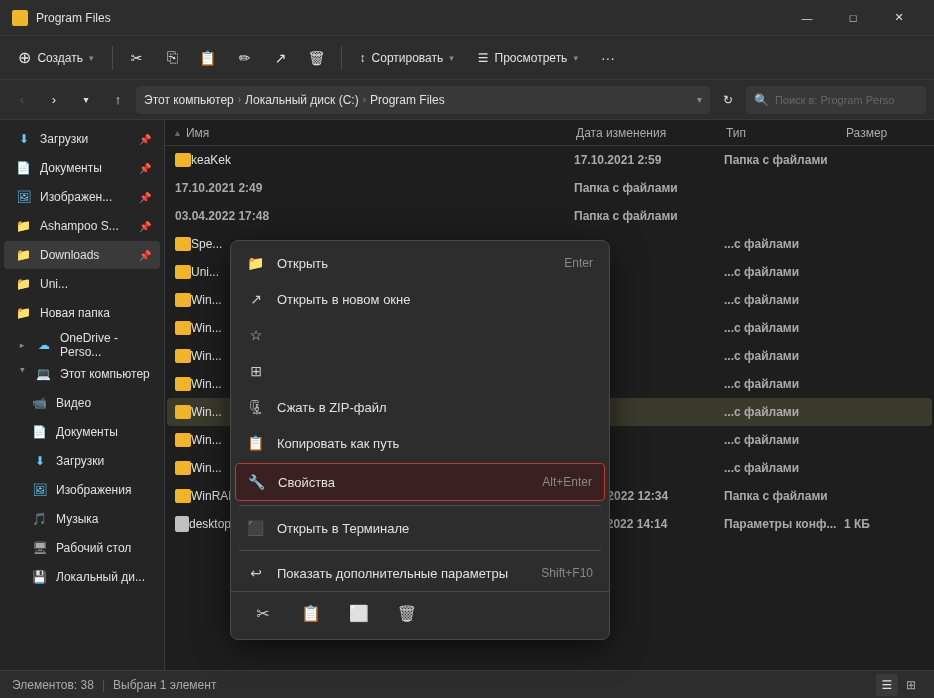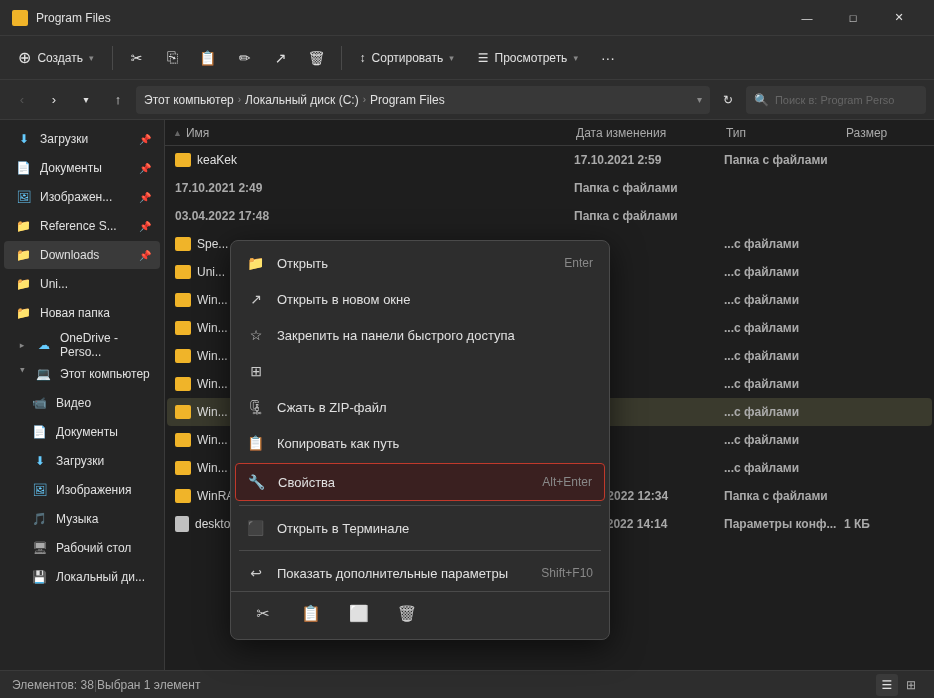--- a/index.html
+++ b/index.html
@@ -242,21 +242,20 @@
       align-items: center;
       padding: 0 8px;
       cursor: pointer;
       border-radius: 4px;
       margin: 0 2px;
     }
     .file-row.highlighted { background: #3a3a2d; }
     .file-cell {
       display: flex;
       align-items: center;
-      gap: 6px;
       font-size: 12px;
       color: #e0e0e0;
       overflow: hidden;
       white-space: nowrap;
       text-overflow: ellipsis;
     }
     .folder-icon-yellow {
       width: 16px;
       height: 14px;
       background: #f0b429;
@@ -362,21 +361,21 @@
     
     .status-bar {
       height: 28px;
       background: #2d2d2d;
       border-top: 1px solid #3a3a3a;
       display: flex;
       align-items: center;
       padding: 0 12px;
       font-size: 12px;
       color: #aaa;
-      gap: 0;
+      gap: 8px;
       position: absolute;
       bottom: 0;
       left: 0;
       right: 0;
     }
     .status-sep { color: #555; }
     .view-btns {
       margin-left: auto;
       display: flex;
       gap: 2px;
@@ -473,21 +472,21 @@
       <span>Документы</span>
       <span class="sidebar-item-pin">📌</span>
     </div>
     <div class="sidebar-item">
       <span class="sidebar-item-icon" style="color:#6cf;">🖼</span>
       <span>Изображен...</span>
       <span class="sidebar-item-pin">📌</span>
     </div>
     <div class="sidebar-item">
       <span class="sidebar-item-icon" style="color:#f0b429;">📁</span>
-      <span>Reference S...</span>
+      <span>Ashampoo S...</span>
       <span class="sidebar-item-pin">📌</span>
     </div>
     <div class="sidebar-item active">
       <span class="sidebar-item-icon" style="color:#f0b429;">📁</span>
       <span>Downloads</span>
       <span class="sidebar-item-pin">📌</span>
     </div>
     <div class="sidebar-item">
       <span class="sidebar-item-icon" style="color:#f0b429;">📁</span>
       <span>Uni...</span>
@@ -679,21 +678,20 @@
     <span class="ctx-icon">📁</span>
     <span>Открыть</span>
     <span class="ctx-shortcut">Enter</span>
   </div>
   <div class="ctx-item">
     <span class="ctx-icon">↗</span>
     <span>Открыть в новом окне</span>
   </div>
   <div class="ctx-item">
     <span class="ctx-icon">☆</span>
-    <span>Закрепить на панели быстрого доступа</span>
   </div>
   <div class="ctx-item">
     <span class="ctx-icon">⊞</span>
   </div>
   <div class="ctx-item">
     <span class="ctx-icon">🗜</span>
     <span>Сжать в ZIP-файл</span>
   </div>
   <div class="ctx-item">
     <span class="ctx-icon">📋</span>

